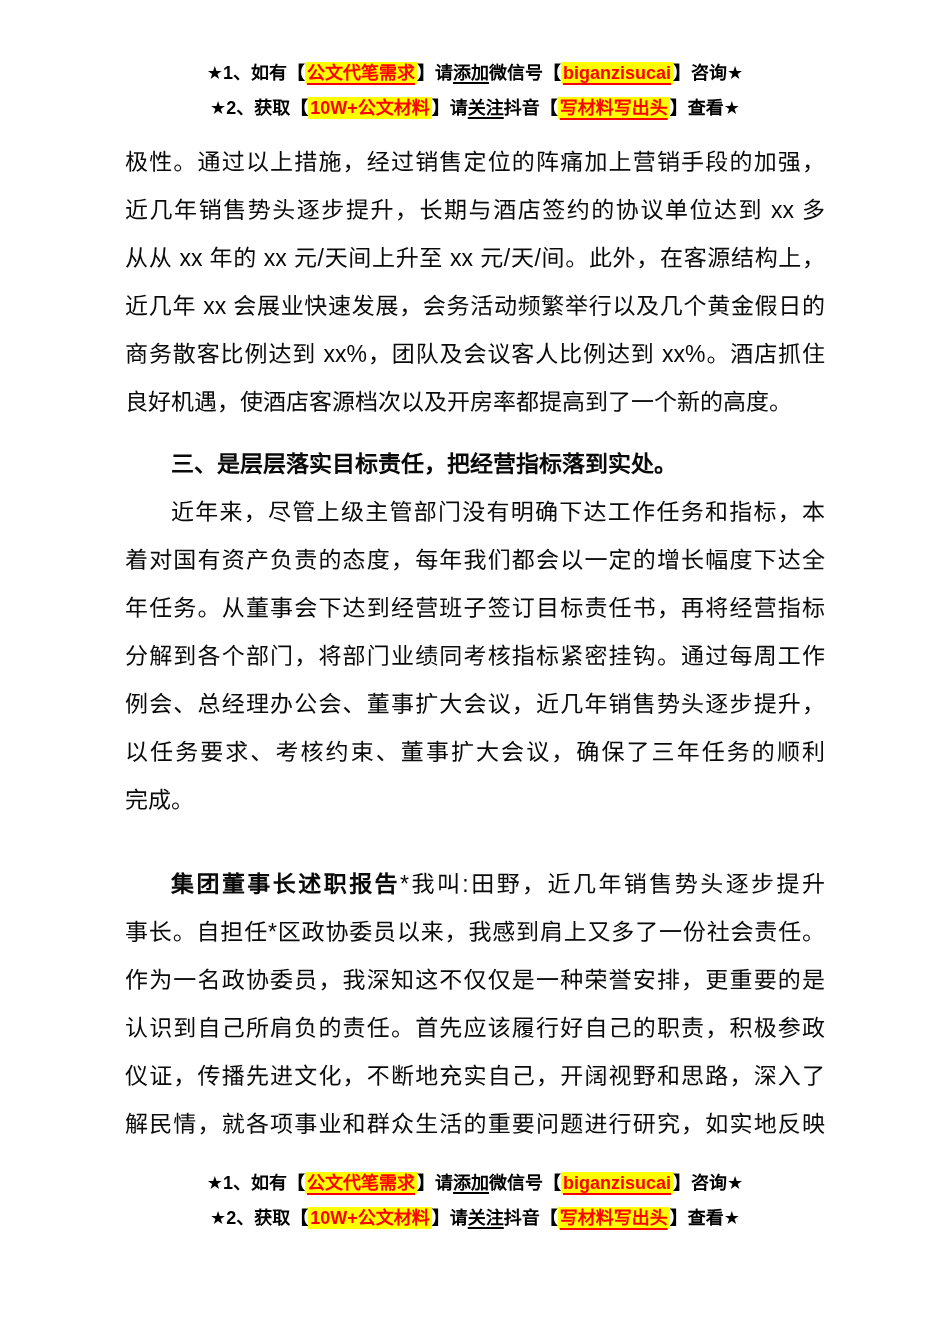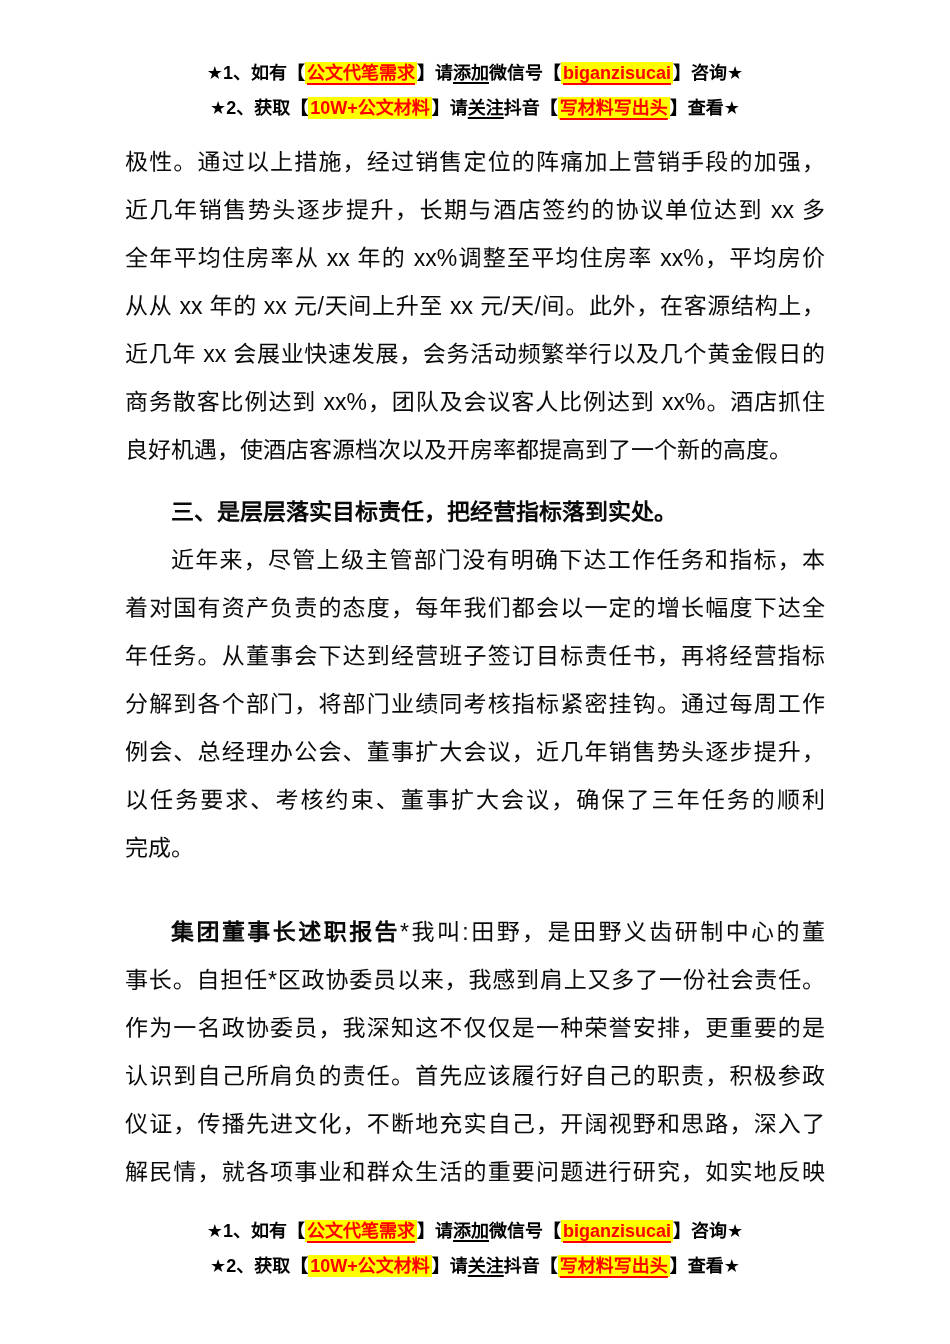--- a/index.html
+++ b/index.html
@@ -74,37 +74,36 @@
 
   <div class="promo promo-header">
     <div class="promo-line"><span>★1、如有【</span><span class="hl u-red">公文代笔需求</span><span>】请</span><span class="u-black">添加</span><span>微信号【</span><span class="hl u-red">biganzisucai</span><span>】咨询★</span></div>
     <div class="promo-line"><span>★2、获取【</span><span class="hl">10W+公文材料</span><span>】请</span><span class="u-black">关注</span><span>抖音【</span><span class="hl u-red">写材料写出头</span><span>】查看★</span></div>
   </div>
 
   <div class="doc">
 
     <div class="dline">极性。通过以上措施，经过销售定位的阵痛加上营销手段的加强，</div>
     <div class="dline">近几年销售势头逐步提升，长期与酒店签约的协议单位达到 xx 多家，</div>
-    <div class="dline">全年平均住房率从 xx 年的 xx%调整至平均住房率 xx%，平均房价</div>
     <div class="dline">从从 xx 年的 xx 元/天间上升至 xx 元/天/间。此外，在客源结构上，</div>
     <div class="dline">近几年 xx 会展业快速发展，会务活动频繁举行以及几个黄金假日的</div>
     <div class="dline">商务散客比例达到 xx%，团队及会议客人比例达到 xx%。酒店抓住</div>
     <div class="dline lastline">良好机遇，使酒店客源档次以及开房率都提高到了一个新的高度。</div>
 
     <div class="dline heading ind lastline gap-heading">三、是层层落实目标责任，把经营指标落到实处。</div>
 
     <div class="dline ind">近年来，尽管上级主管部门没有明确下达工作任务和指标，本</div>
     <div class="dline">着对国有资产负责的态度，每年我们都会以一定的增长幅度下达全</div>
     <div class="dline">年任务。从董事会下达到经营班子签订目标责任书，再将经营指标</div>
     <div class="dline">分解到各个部门，将部门业绩同考核指标紧密挂钩。通过每周工作</div>
     <div class="dline">例会、总经理办公会、董事扩大会议，近几年销售势头逐步提升，</div>
     <div class="dline">以任务要求、考核约束、董事扩大会议，确保了三年任务的顺利</div>
     <div class="dline lastline">完成。</div>
 
-    <div class="dline ind gap-para"><span class="bold">集团董事长述职报告</span><span>*我叫:田野，是田野义齿研制中心的董</span></div>
+    <div class="dline ind gap-para"><span class="bold">集团董事长述职报告</span><span>*我叫:田野，近几年销售势头逐步提升</span></div>
     <div class="dline">事长。自担任*区政协委员以来，我感到肩上又多了一份社会责任。</div>
     <div class="dline">作为一名政协委员，我深知这不仅仅是一种荣誉安排，更重要的是</div>
     <div class="dline">认识到自己所肩负的责任。首先应该履行好自己的职责，积极参政</div>
     <div class="dline">仪证，传播先进文化，不断地充实自己，开阔视野和思路，深入了</div>
     <div class="dline">解民情，就各项事业和群众生活的重要问题进行研究，如实地反映</div>
 
   </div>
 
   <div class="promo promo-footer">
     <div class="promo-line"><span>★1、如有【</span><span class="hl u-red">公文代笔需求</span><span>】请</span><span class="u-black">添加</span><span>微信号【</span><span class="hl u-red">biganzisucai</span><span>】咨询★</span></div>

